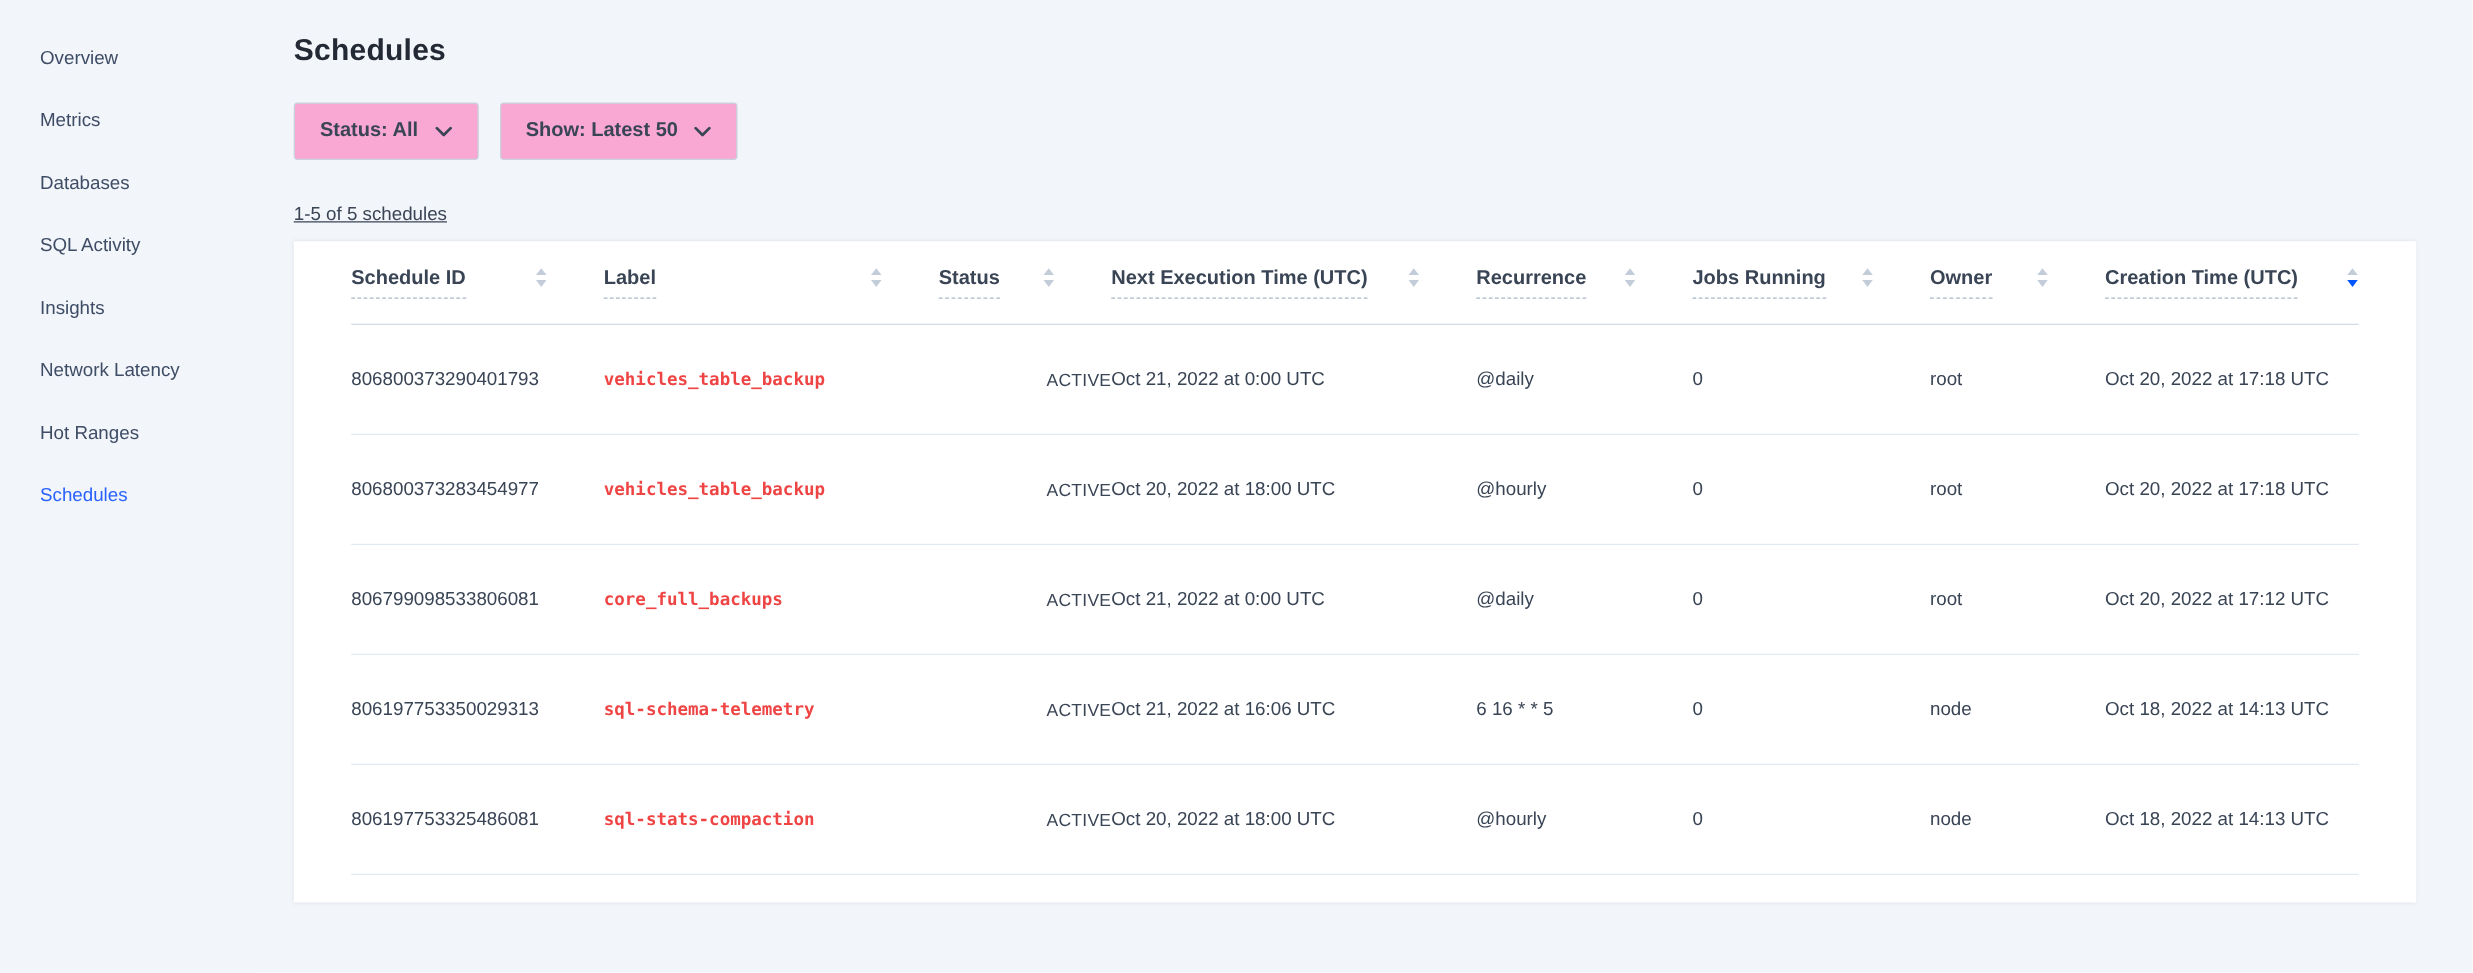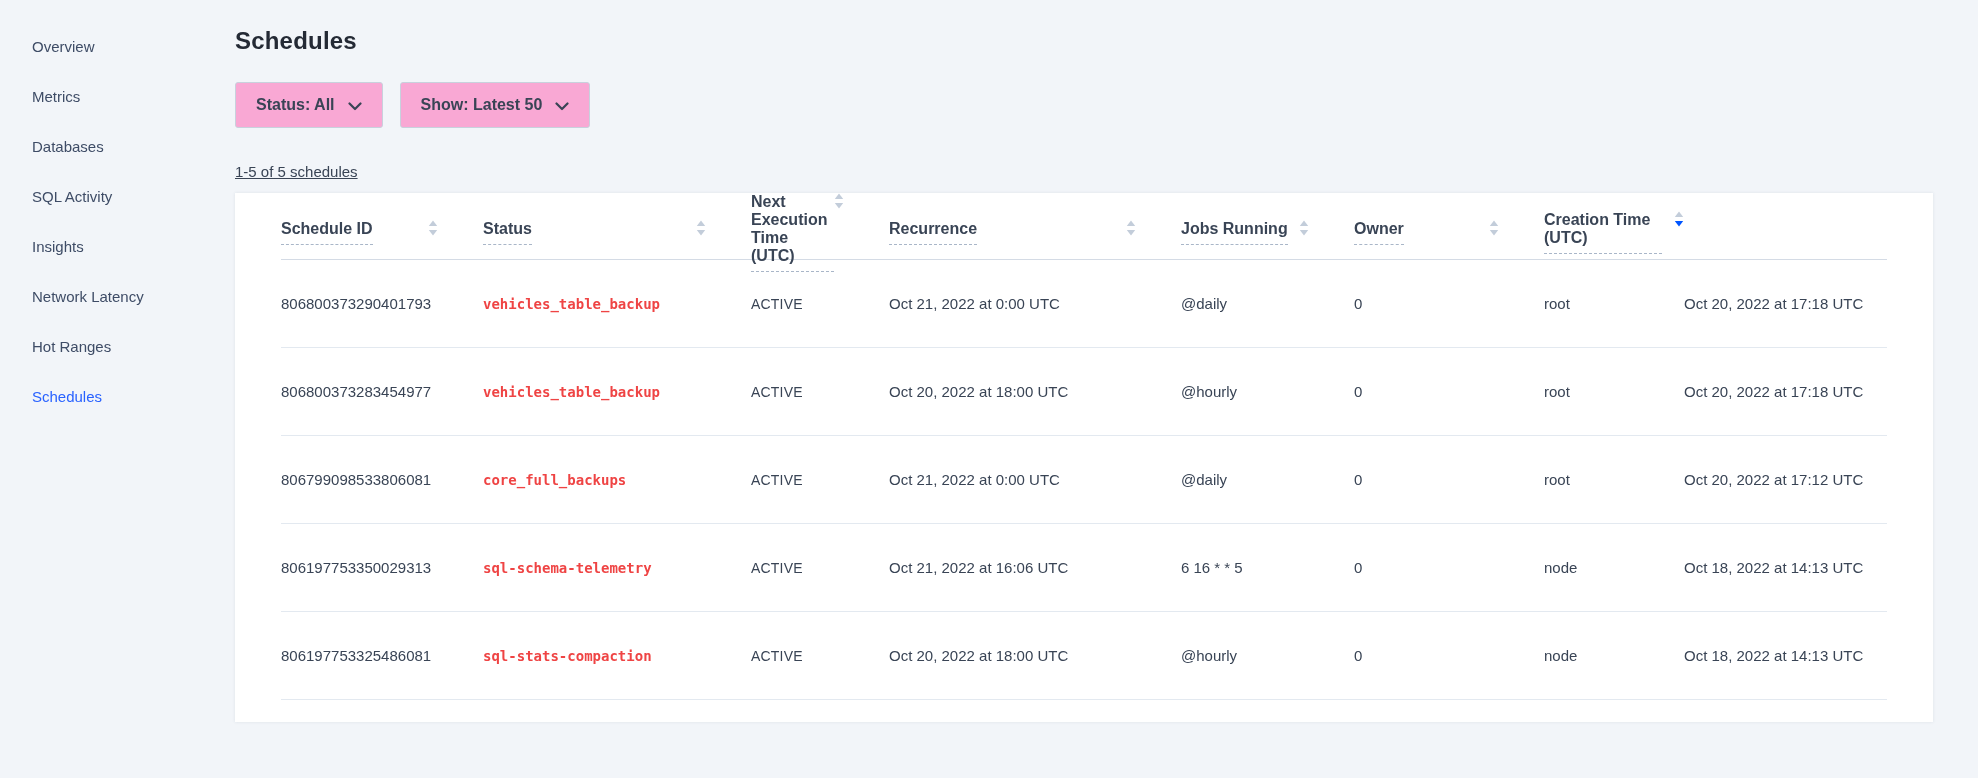--- a/index.html
+++ b/index.html
@@ -64,21 +64,21 @@
   .sort-icon { flex:none; cursor:pointer; margin-bottom:4px; }
   .sort-icon .tri { fill:#c3cdda; }
   .sort-icon.desc .tri-down { fill:#0055ff; }
 
   .data-row { height:88px; border-bottom:1px solid #e3e9f0; }
   .cell { font-size:15px; color:#394455; }
   .cell-label {
     font-family:"DejaVu Sans Mono", monospace; font-weight:bold;
     font-size:14px; color:#ef4444;
   }
-  .cell-status { font-size:14px; letter-spacing:.2px; }
+  .cell-status { font-size:14px; letter-spacing:.2px;text-align:right; }
 </style>
 </head>
 <body>
 
 <nav class="sidebar" id="sidebar">
   <div class="sidebar-item">
     <span class="sidebar-item-label">Overview</span>
   </div>
 
   <div class="sidebar-item">
@@ -144,20 +144,31 @@
       <span class="th-label">Schedule ID</span>
       <span class="sort-icon">
         <svg width="10" height="16" viewBox="0 0 10 16">
           <polygon class="tri tri-up" points="5,0.5 9.2,6 0.8,6"></polygon>
           <polygon class="tri tri-down" points="0.8,10 9.2,10 5,15.5"></polygon>
         </svg>
       </span>
     </div>
   </div>
 
+  <div class="th">
+    <div class="th-inner">
+      <span class="th-label">Label</span>
+      <span class="sort-icon">
+        <svg width="10" height="16" viewBox="0 0 10 16">
+          <polygon class="tri tri-up" points="5,0.5 9.2,6 0.8,6"></polygon>
+          <polygon class="tri tri-down" points="0.8,10 9.2,10 5,15.5"></polygon>
+        </svg>
+      </span>
+    </div>
+  </div>
 
   <div class="th">
     <div class="th-inner">
       <span class="th-label">Status</span>
       <span class="sort-icon">
         <svg width="10" height="16" viewBox="0 0 10 16">
           <polygon class="tri tri-up" points="5,0.5 9.2,6 0.8,6"></polygon>
           <polygon class="tri tri-down" points="0.8,10 9.2,10 5,15.5"></polygon>
         </svg>
       </span>

